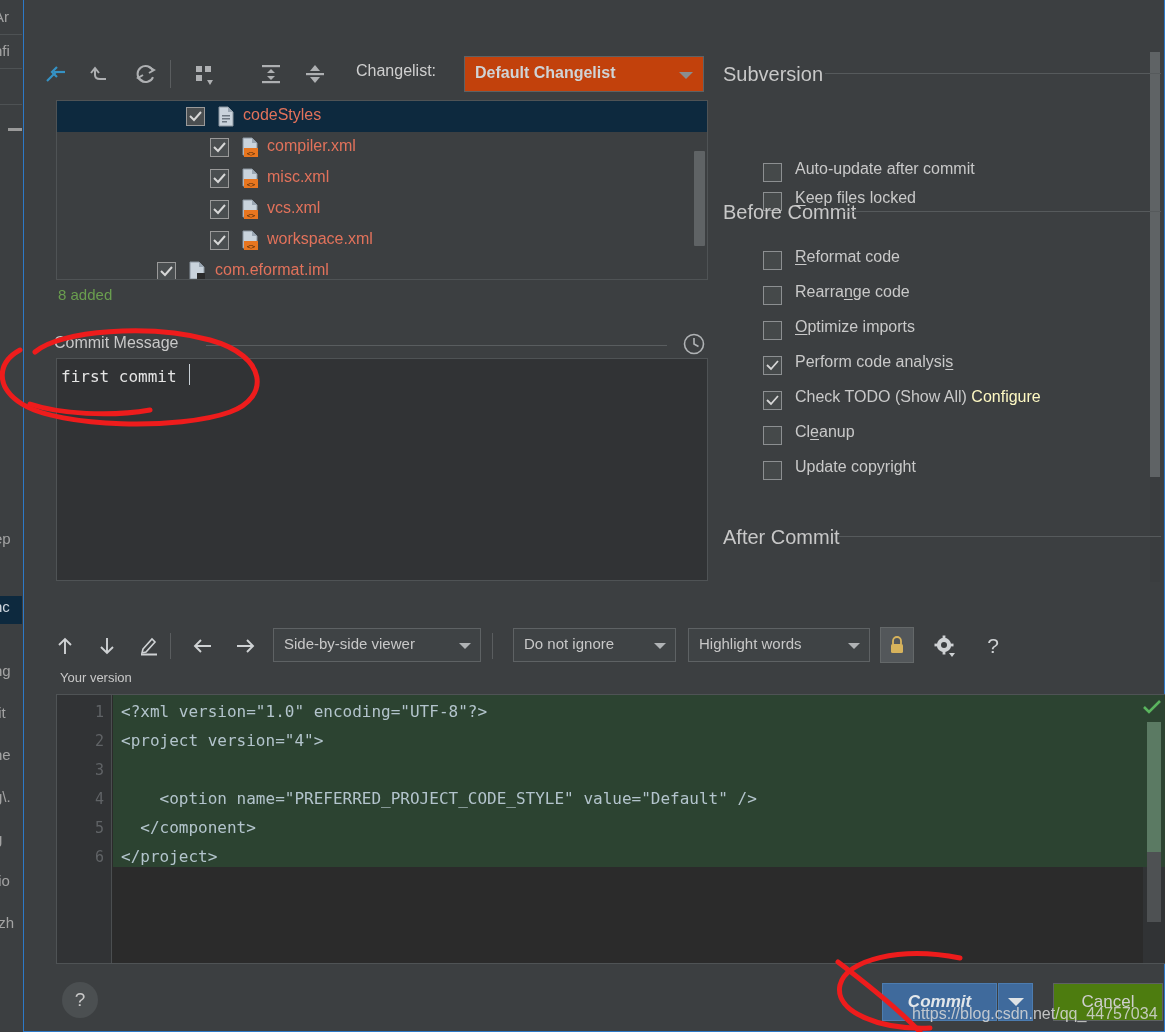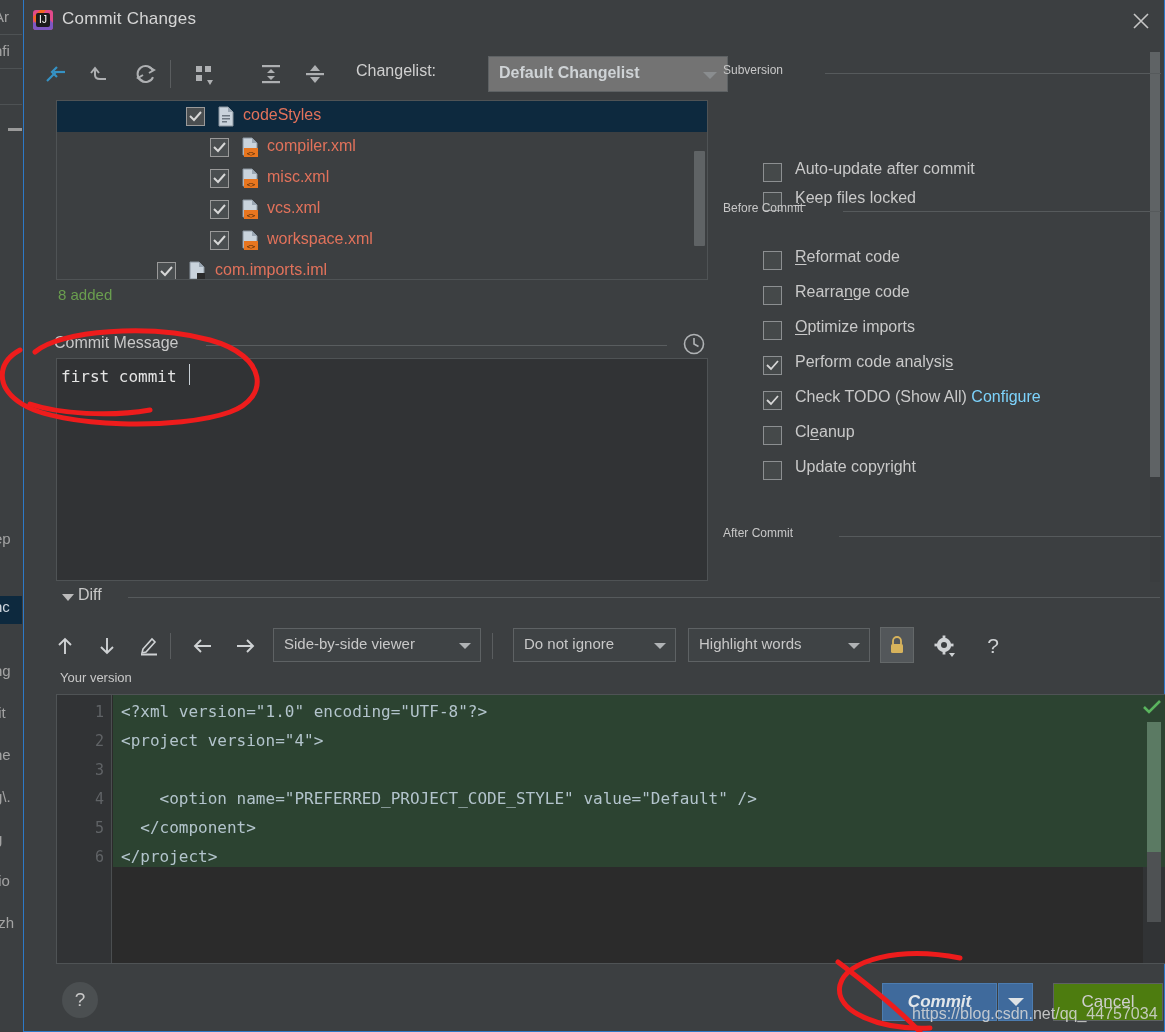--- a/index.html
+++ b/index.html
@@ -32,22 +32,22 @@
   .title-text{position:absolute;left:38px;top:9px;font-size:17px;color:#d6d6d6;letter-spacing:.2px;}
   .close-btn{position:absolute;right:0px;top:0;width:46px;height:41px;display:flex;align-items:center;justify-content:center;}
   .close-btn svg{display:block;}
 
   
   .toolbar{position:absolute;left:10px;top:52px;height:44px;width:660px;}
   .tb-ico{position:absolute;top:0;width:44px;height:44px;display:flex;align-items:center;justify-content:center;}
   .tb-sep{position:absolute;top:8px;width:1px;height:28px;background:#5a5d5f;}
   .changelist-label{position:absolute;left:332px;top:62px;font-size:16px;color:#cfcfcf;}
   .changelist-combo{
-    position:absolute;left:464px;top:56px;width:240px;height:36px;
-    background:#737373;border:1px solid #5e6264;box-sizing:border-box;
+    position:absolute;left:440px;top:56px;width:240px;height:36px;
+    background:#c2410c;border:1px solid #5e6264;box-sizing:border-box;
   }
   .changelist-combo .val{position:absolute;left:10px;top:7px;font-size:16px;font-weight:bold;color:#cfd3d6;}
   .combo-arrow{position:absolute;right:10px;top:15px;width:0;height:0;
     border-left:7px solid transparent;border-right:7px solid transparent;border-top:7px solid #8a8d8f;}
 
   
   .filelist{
     position:absolute;left:32px;top:100px;width:652px;height:180px;
     background:#3c3f41;border:1px solid #4f5355;box-sizing:border-box;overflow:hidden;
   }
@@ -69,28 +69,28 @@
   .cm-area{
     position:absolute;left:32px;top:358px;width:652px;height:223px;
     background:#313335;border:1px solid #4f5355;box-sizing:border-box;
   }
   .cm-text{position:absolute;left:4px;top:8px;font-family:"DejaVu Sans Mono",monospace;
            font-size:16px;color:#e5e5e5;white-space:pre;}
   .cm-caret{position:absolute;left:165px;top:364px;width:1px;height:21px;background:#c8d0d6;}
 
   
   .rpanel{position:absolute;left:697px;top:52px;width:445px;height:530px;overflow:hidden;}
-  .grp-title{position:absolute;font-size:12px;color:#c8c8c8;}
+  .grp-title{position:absolute;font-size:20px;color:#c8c8c8;}
   .grp-rule{position:absolute;height:1px;background:#565a5c;}
   .opt{position:absolute;height:26px;}
   .opt-box{position:absolute;left:0;top:3px;width:19px;height:19px;border:1px solid #8c8f91;background:#45494a;box-sizing:border-box;}
   .opt-box svg{position:absolute;left:1px;top:1px;}
   .opt-lbl{position:absolute;left:32px;top:0px;font-size:16px;color:#c9c9c9;white-space:nowrap;}
   .opt-lbl u{text-decoration-thickness:1px;text-underline-offset:2px;}
-  .cfg-link{color:#7dd3fc;}
+  .cfg-link{color:#fef9c3;}
   .rp-scroll{position:absolute;right:6px;top:0px;width:10px;height:425px;background:#5f6365;}
   .rp-track{position:absolute;right:6px;top:0px;width:10px;height:530px;background:#3a3d3f;}
 
   
   .diff-head{position:absolute;left:38px;top:588px;width:1098px;height:22px;}
   .diff-caret{position:absolute;left:0;top:6px;width:0;height:0;
      border-left:6px solid transparent;border-right:6px solid transparent;border-top:7px solid #bbbbbb;}
   .diff-title{position:absolute;left:16px;top:-2px;font-size:16px;color:#c8c8c8;}
   .diff-rule{position:absolute;left:66px;top:9px;right:0;height:1px;background:#565a5c;}
 
@@ -152,37 +152,20 @@
     <div class="bg-frag" style="top:788px;">g\.</div>
     <div class="bg-frag" style="top:830px;">g</div>
     <div class="bg-frag" style="top:872px;">.io</div>
     <div class="bg-frag" style="top:914px;">tzh</div>
   </div>
 
   <div class="dlg-topborder"></div>
 
   <div class="dialog">
 
-    <div class="titlebar">
-      <div class="title-icon">
-        <svg width="22" height="22" viewBox="0 0 22 22">
-          <rect x="1" y="1" width="20" height="20" rx="3" fill="#e14a8a"></rect>
-          <path d="M1 14 L11 4 L21 14 L21 18 Q21 21 18 21 L4 21 Q1 21 1 18 Z" fill="#7e57c2"></path>
-          <path d="M1 8 L8 1 L14 1 L3 14 Z" fill="#f26522"></path>
-          <rect x="4" y="4" width="14" height="14" rx="2" fill="#1b1b1b"></rect>
-          <text x="11" y="14" font-size="10" font-family="'Liberation Sans',sans-serif" fill="#ffffff" text-anchor="middle">IJ</text>
-        </svg>
-      </div>
-      <div class="title-text">Commit Changes</div>
-      <div class="close-btn">
-        <svg width="18" height="18" viewBox="0 0 18 18">
-          <path d="M2 2 L16 16 M16 2 L2 16" stroke="#c6c6c6" stroke-width="1.6" fill="none"></path>
-        </svg>
-      </div>
-    </div>
 
     <div class="toolbar">
       <div class="tb-ico" style="left:0;">
         <svg width="24" height="24" viewBox="0 0 24 24">
           <path d="M3 19 L12 10" stroke="#3592c4" stroke-width="2.2" fill="none"></path>
           <path d="M21 10 L10 10" stroke="#3592c4" stroke-width="2.2" fill="none"></path>
           <path d="M13 5 L8 10 L13 15" stroke="#3592c4" stroke-width="2.2" fill="none"></path>
         </svg>
       </div>
       <div class="tb-ico" style="left:45px;">
@@ -326,21 +309,21 @@
               <path d="M2 7 L6 11 L13 3" stroke="#d7d7d7" stroke-width="2" fill="none"></path>
             </svg>
         </div>
         <div class="ficon" style="left:130px;">
           <svg width="20" height="21" viewBox="0 0 20 21">
             <path d="M3 1 H12 L17 6 V18 H3 Z" fill="#c9d3dc" stroke="#8b96a0"></path>
             <path d="M12 1 L12 6 L17 6 Z" fill="#9aa6b2"></path>
             <rect x="10" y="12" width="8" height="8" fill="#2b2b2b"></rect>
           </svg>
         </div>
-        <div class="flabel" style="left:158px;">com.imports.iml</div>
+        <div class="flabel" style="left:158px;">com.eformat.iml</div>
       </div>
 
       <div class="fl-scroll"></div>
     </div>
 
     <div class="added-note">8 added</div>
 
     <div class="cm-head">
       <div class="cm-title">Commit Message</div>
       <div class="cm-rule"></div>
@@ -416,25 +399,20 @@
         <div class="opt-lbl">Update copyright</div>
       </div>
 
       <div class="grp-title" style="left:2px;top:474px;">After Commit</div>
       <div class="grp-rule" style="left:118px;top:484px;width:322px;"></div>
       <div class="opt" style="left:42px;top:512px;overflow:hidden;height:12px;">
         
       </div>
     </div>
 
-    <div class="diff-head">
-      <div class="diff-caret"></div>
-      <div class="diff-title">Diff</div>
-      <div class="diff-rule"></div>
-    </div>
 
     <div class="diff-tb">
       <div class="dtb-ico" style="left:0;">
         <svg width="22" height="22" viewBox="0 0 22 22">
             <path d="M11 19 L11 4 M5 10 L11 4 L17 10" stroke="#cfd2d4" stroke-width="1.9" fill="none"></path>
           </svg>
       </div>
       <div class="dtb-ico" style="left:42px;">
         <svg width="22" height="22" viewBox="0 0 22 22">
             <path d="M11 3 L11 18 M5 12 L11 18 L17 12" stroke="#cfd2d4" stroke-width="1.9" fill="none"></path>

